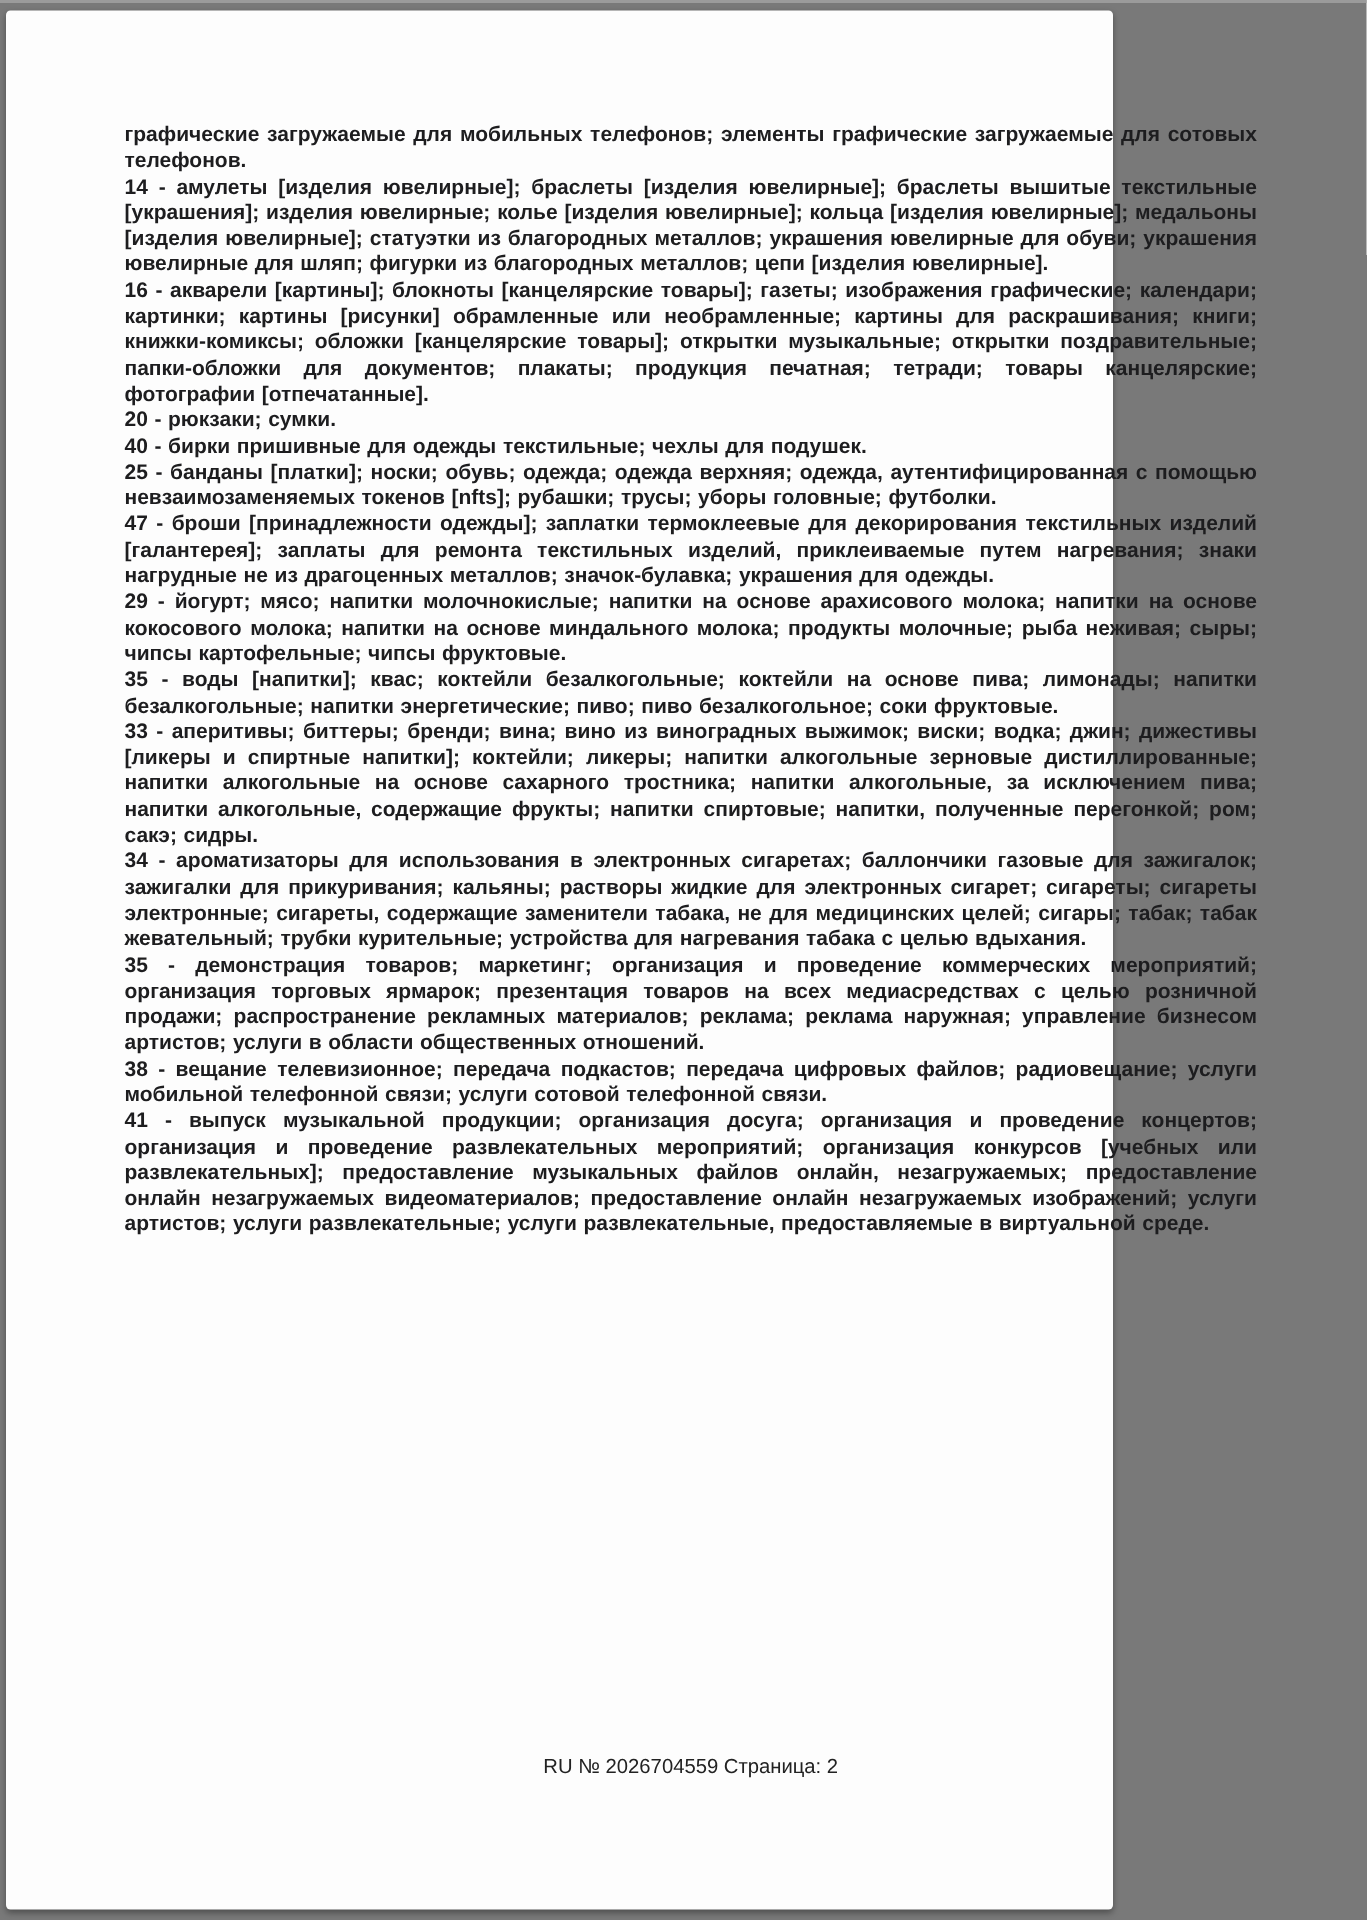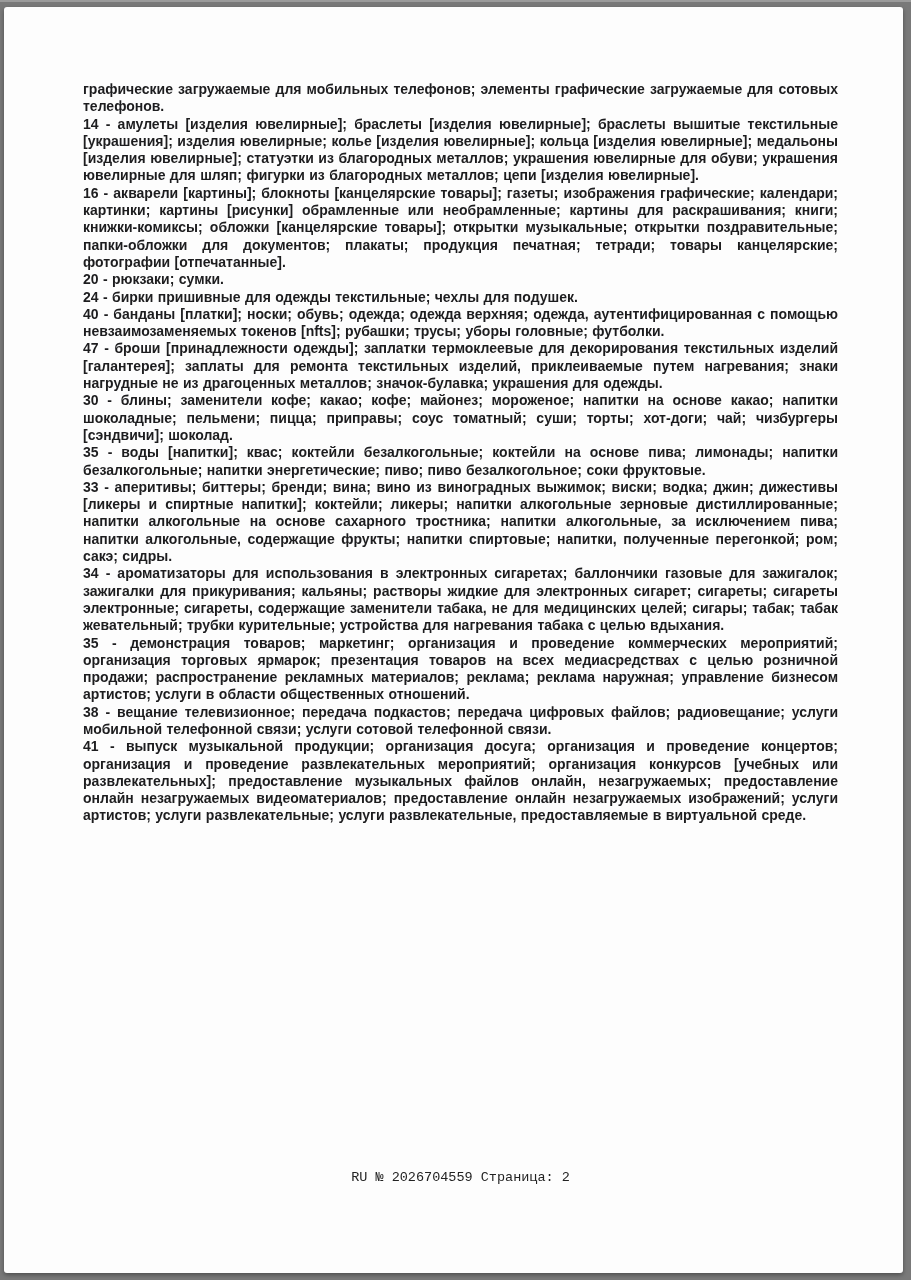--- a/index.html
+++ b/index.html
@@ -17,21 +17,21 @@
   .backdrop-top-highlight {
     position: absolute;
     top: 0; left: 0; right: 0;
     height: 2px;
     background: #9b9b9b;
   }
   .page {
     position: absolute;
     left: 4px;
     top: 7px;
-    width: 899px;
+    width: 738px;
     height: 1266px;
     background: #fdfdfd;
     border-radius: 3px;
     box-shadow: 0 2px 4px rgba(0,0,0,0.35);
   }
   .content {
     position: absolute;
     top: 74px;
     left: 79px;
     width: 755px;
@@ -45,41 +45,41 @@
     color: #1d1d1f;
     text-align: justify;
     word-spacing: 0.5px;
   }
   .footer {
     position: absolute;
     top: 1163px;
     left: 79px;
     width: 755px;
     text-align: center;
-    font-family: Liberation Mono, monospace;
+    font-family: Liberation Sans, sans-serif;
     font-size: 13.5px;
     font-weight: 400;
     color: #222222;
   }
 </style>
 </head>
 <body>
 
 <div class="backdrop-top-highlight"></div>
 
 <div class="page">
   <div class="content">
       <p class="para">графические загружаемые для мобильных телефонов; элементы графические загружаемые для сотовых телефонов.</p>
       <p class="para">14 - амулеты [изделия ювелирные]; браслеты [изделия ювелирные]; браслеты вышитые текстильные [украшения]; изделия ювелирные; колье [изделия ювелирные]; кольца [изделия ювелирные]; медальоны [изделия ювелирные]; статуэтки из благородных металлов; украшения ювелирные для обуви; украшения ювелирные для шляп; фигурки из благородных металлов; цепи [изделия ювелирные].</p>
       <p class="para">16 - акварели [картины]; блокноты [канцелярские товары]; газеты; изображения графические; календари; картинки; картины [рисунки] обрамленные или необрамленные; картины для раскрашивания; книги; книжки-комиксы; обложки [канцелярские товары]; открытки музыкальные; открытки поздравительные; папки-обложки для документов; плакаты; продукция печатная; тетради; товары канцелярские; фотографии [отпечатанные].</p>
       <p class="para">20 - рюкзаки; сумки.</p>
-      <p class="para">24 - бирки пришивные для одежды текстильные; чехлы для подушек.</p>
-      <p class="para">40 - банданы [платки]; носки; обувь; одежда; одежда верхняя; одежда, аутентифицированная с помощью невзаимозаменяемых токенов [nfts]; рубашки; трусы; уборы головные; футболки.</p>
+      <p class="para">40 - бирки пришивные для одежды текстильные; чехлы для подушек.</p>
+      <p class="para">25 - банданы [платки]; носки; обувь; одежда; одежда верхняя; одежда, аутентифицированная с помощью невзаимозаменяемых токенов [nfts]; рубашки; трусы; уборы головные; футболки.</p>
       <p class="para">47 - броши [принадлежности одежды]; заплатки термоклеевые для декорирования текстильных изделий [галантерея]; заплаты для ремонта текстильных изделий, приклеиваемые путем нагревания; знаки нагрудные не из драгоценных металлов; значок-булавка; украшения для одежды.</p>
-      <p class="para">30 - блины; заменители кофе; какао; кофе; майонез; мороженое; напитки на основе какао; напитки шоколадные; пельмени; пицца; приправы; соус томатный; суши; торты; хот-доги; чай; чизбургеры [сэндвичи]; шоколад.</p>
+      <p class="para">29 - йогурт; мясо; напитки молочнокислые; напитки на основе арахисового молока; напитки на основе кокосового молока; напитки на основе миндального молока; продукты молочные; рыба неживая; сыры; чипсы картофельные; чипсы фруктовые.</p>
       <p class="para">35 - воды [напитки]; квас; коктейли безалкогольные; коктейли на основе пива; лимонады; напитки безалкогольные; напитки энергетические; пиво; пиво безалкогольное; соки фруктовые.</p>
       <p class="para">33 - аперитивы; биттеры; бренди; вина; вино из виноградных выжимок; виски; водка; джин; дижестивы [ликеры и спиртные напитки]; коктейли; ликеры; напитки алкогольные зерновые дистиллированные; напитки алкогольные на основе сахарного тростника; напитки алкогольные, за исключением пива; напитки алкогольные, содержащие фрукты; напитки спиртовые; напитки, полученные перегонкой; ром; сакэ; сидры.</p>
       <p class="para">34 - ароматизаторы для использования в электронных сигаретах; баллончики газовые для зажигалок; зажигалки для прикуривания; кальяны; растворы жидкие для электронных сигарет; сигареты; сигареты электронные; сигареты, содержащие заменители табака, не для медицинских целей; сигары; табак; табак жевательный; трубки курительные; устройства для нагревания табака с целью вдыхания.</p>
       <p class="para">35 - демонстрация товаров; маркетинг; организация и проведение коммерческих мероприятий; организация торговых ярмарок; презентация товаров на всех медиасредствах с целью розничной продажи; распространение рекламных материалов; реклама; реклама наружная; управление бизнесом артистов; услуги в области общественных отношений.</p>
       <p class="para">38 - вещание телевизионное; передача подкастов; передача цифровых файлов; радиовещание; услуги мобильной телефонной связи; услуги сотовой телефонной связи.</p>
       <p class="para">41 - выпуск музыкальной продукции; организация досуга; организация и проведение концертов; организация и проведение развлекательных мероприятий; организация конкурсов [учебных или развлекательных]; предоставление музыкальных файлов онлайн, незагружаемых; предоставление онлайн незагружаемых видеоматериалов; предоставление онлайн незагружаемых изображений; услуги артистов; услуги развлекательные; услуги развлекательные, предоставляемые в виртуальной среде.</p>
     </div>
 
   <div class="footer">RU № 2026704559 Страница: 2</div>
 </div>

